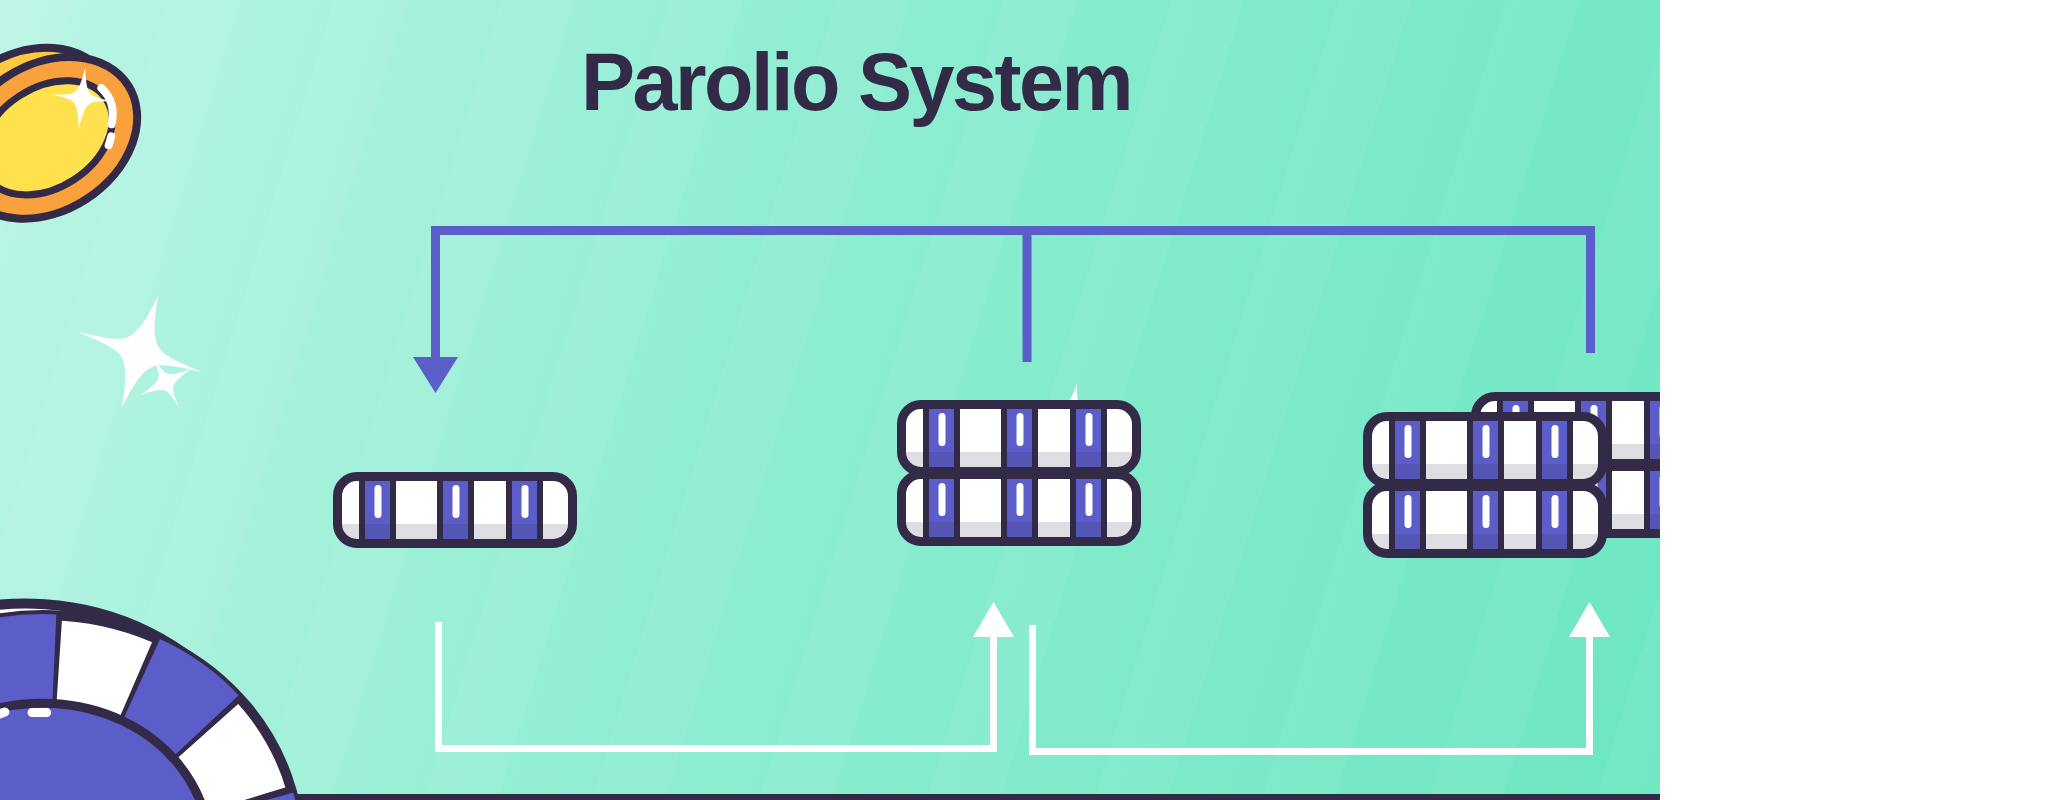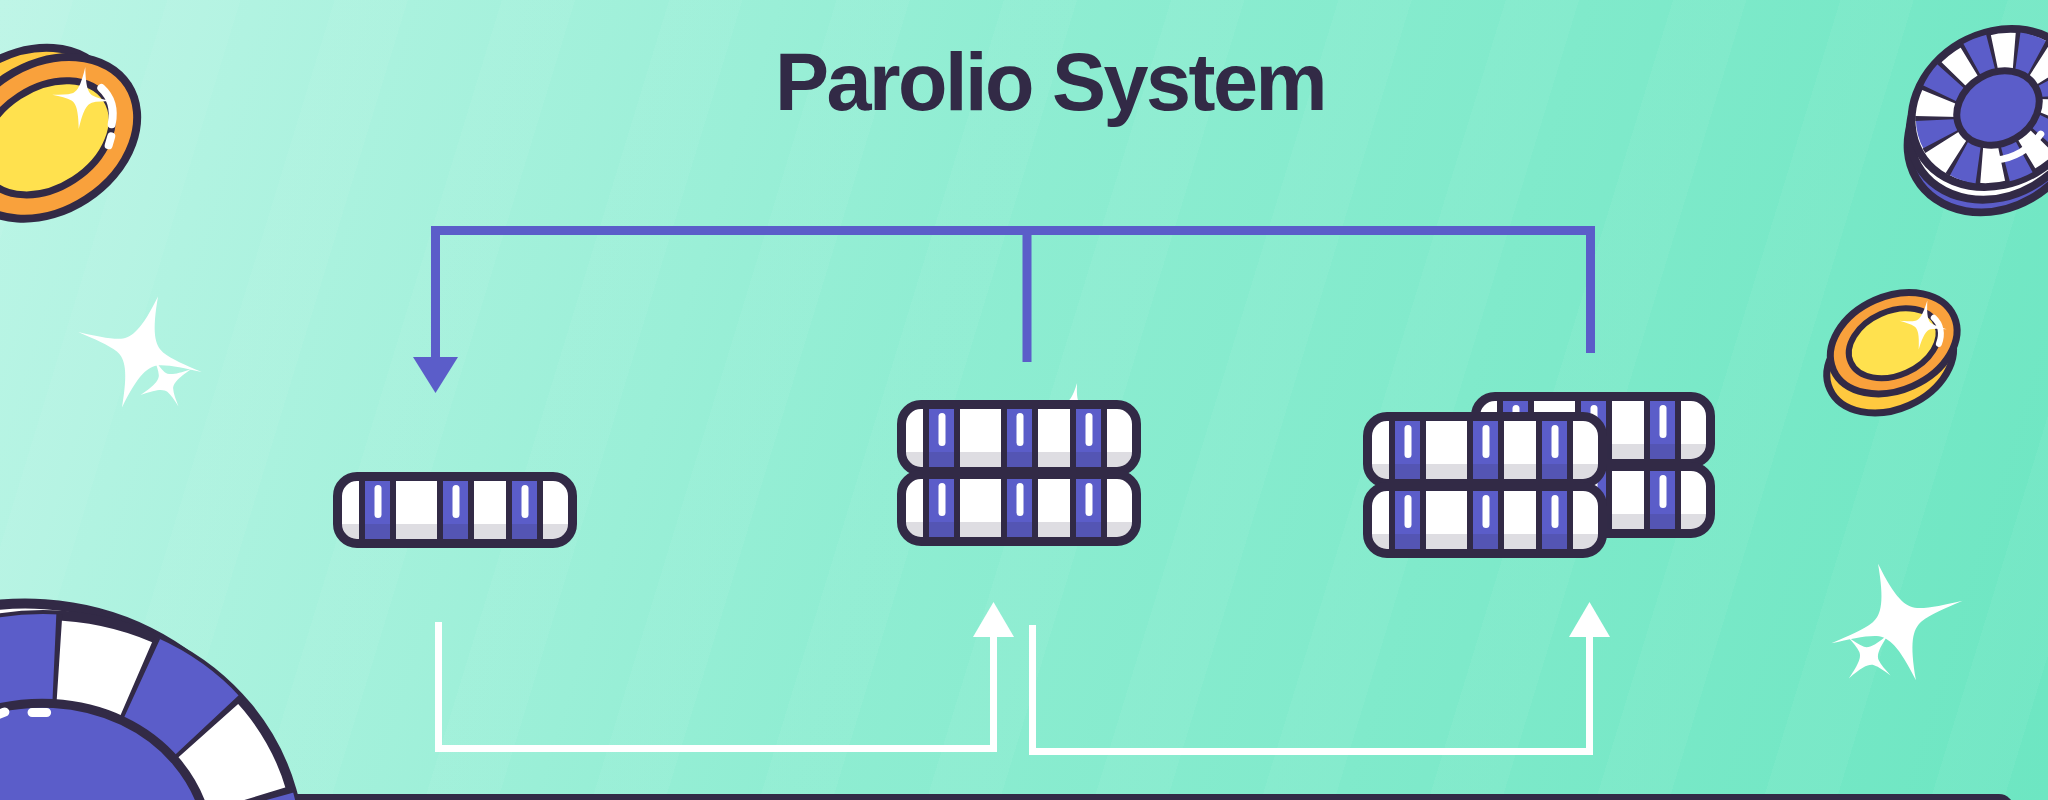--- a/index.html
+++ b/index.html
@@ -10,21 +10,21 @@
     --background-start:#BCF5E6;
     --background-mid:#8FEDD2;
     --background-end:#6DE6C2;
     --coin-gold:#FFE14E;
     --coin-orange:#F9A13C;
     --coin-edge:#FFC93F;
   }
   *{margin:0;padding:0;box-sizing:border-box;}
   body{font-family:"Liberation Sans","DejaVu Sans",sans-serif;background:#fff;}
   .canvas{
-    position:relative;width:2048px;height:800px;overflow:hidden;
+    position:relative;width:1660px;height:800px;overflow:hidden;
     background:linear-gradient(107deg,var(--background-start) 0%,var(--background-mid) 45%,var(--background-end) 100%);
   }
   .canvas::before{
     content:"";position:absolute;inset:0;pointer-events:none;z-index:1;
     background:repeating-linear-gradient(107deg,rgba(255,255,255,.045) 0 70px,rgba(255,255,255,0) 70px 160px);
   }
   .layer{position:absolute;left:0;top:0;width:2048px;height:800px;pointer-events:none;}
   .z2{z-index:2}.z5{z-index:5}
   h1.title{
     position:absolute;top:42px;left:0;width:100%;text-align:center;z-index:3;

